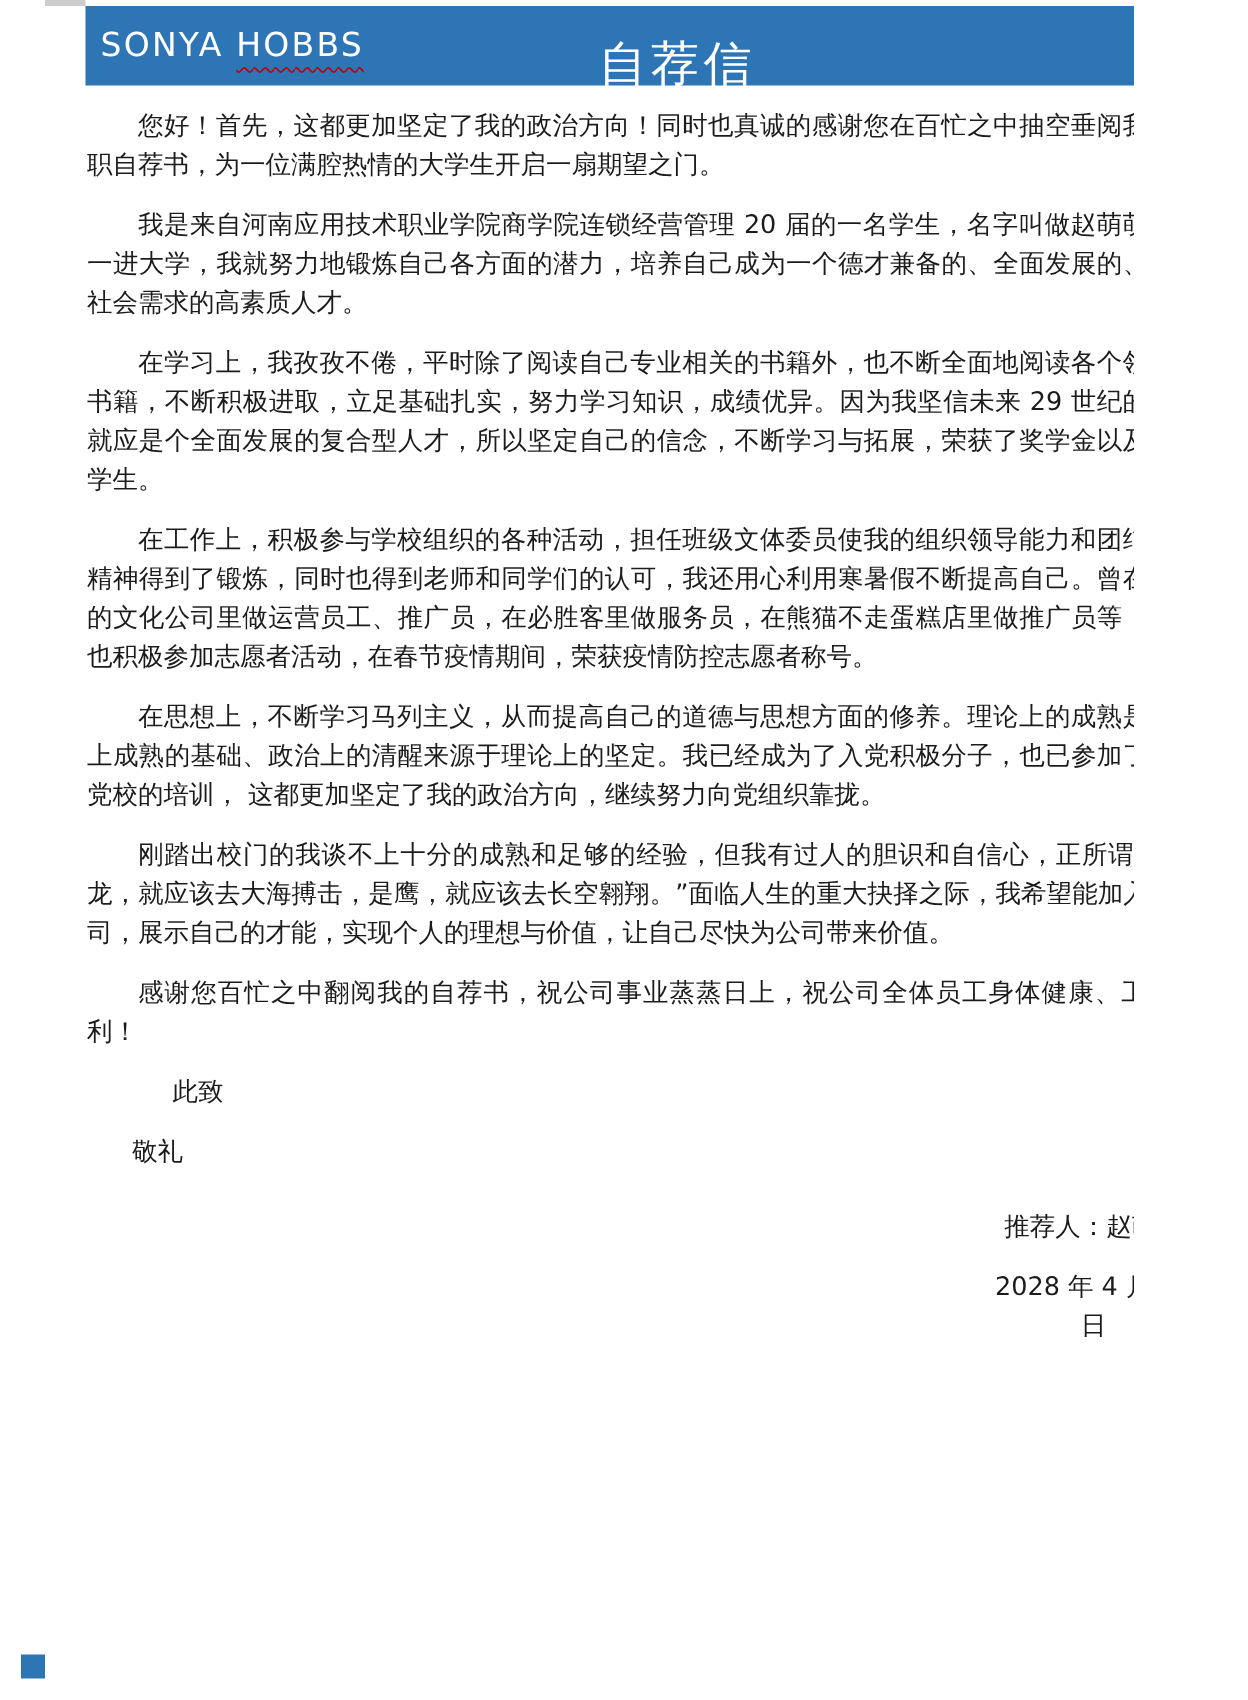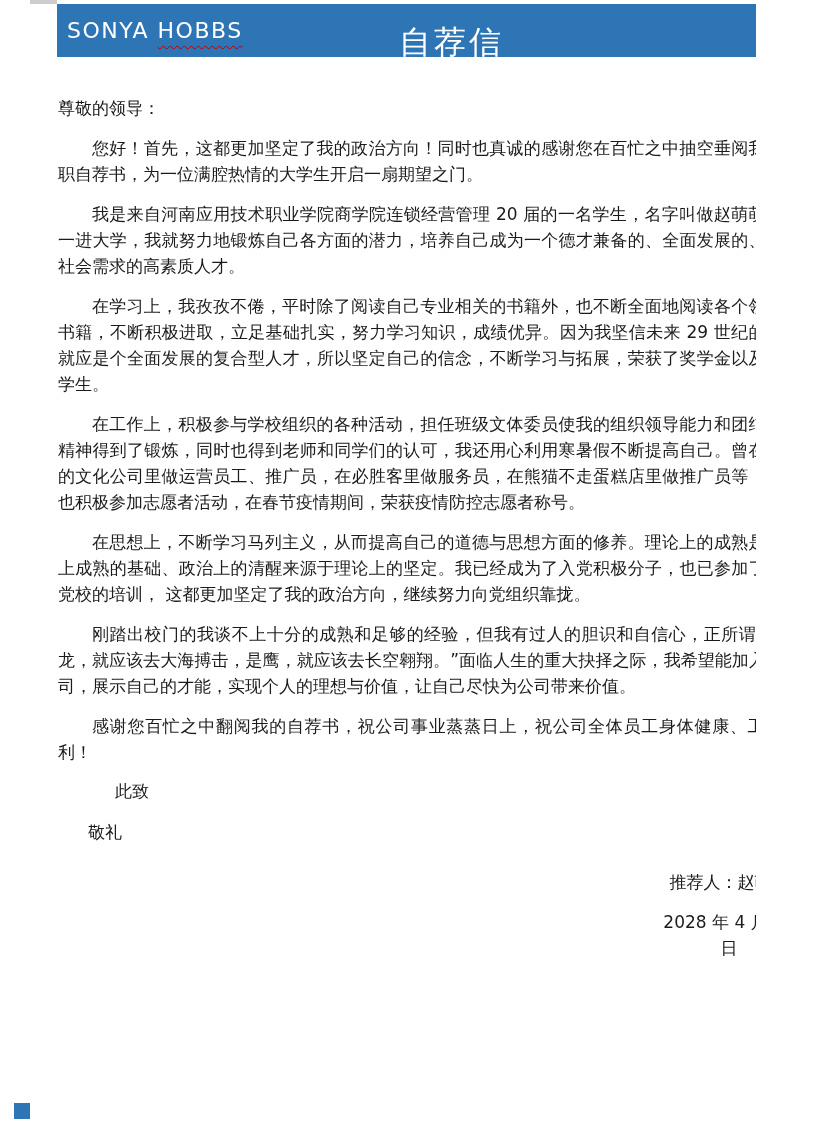--- a/index.html
+++ b/index.html
@@ -63,21 +63,20 @@
   <div class="edge-frag frag-top-right"></div>
   <div class="edge-frag frag-right-sliver"></div>
   <div class="edge-frag frag-bottom-square"></div>
 
   <div class="header-bar">
     <div class="brand"><span>SONYA</span>&nbsp;<span class="squiggle">HOBBS</span></div>
     <div class="doc-title">自荐信</div>
   </div>
 
   <div class="letter">
-    <div class="salutation">尊敬的领导：</div>
 
     <div id="para-container">
         <p class="para">您好！首先，这都更加坚定了我的政治方向！同时也真诚的感谢您在百忙之中抽空垂阅我的求职自荐书，为一位满腔热情的大学生开启一扇期望之门。</p>
         <p class="para">我是来自河南应用技术职业学院商学院连锁经营管理 20 届的一名学生，名字叫做赵萌萌。从一进大学，我就努力地锻炼自己各方面的潜力，培养自己成为一个德才兼备的、全面发展的、适应社会需求的高素质人才。</p>
         <p class="para">在学习上，我孜孜不倦，平时除了阅读自己专业相关的书籍外，也不断全面地阅读各个领域的书籍，不断积极进取，立足基础扎实，努力学习知识，成绩优异。因为我坚信未来 29 世纪的人才就应是个全面发展的复合型人才，所以坚定自己的信念，不断学习与拓展，荣获了奖学金以及三好学生。</p>
         <p class="para">在工作上，积极参与学校组织的各种活动，担任班级文体委员使我的组织领导能力和团结协作精神得到了锻炼，同时也得到老师和同学们的认可，我还用心利用寒暑假不断提高自己。曾在长葛的文化公司里做运营员工、推广员，在必胜客里做服务员，在熊猫不走蛋糕店里做推广员等，同时也积极参加志愿者活动，在春节疫情期间，荣获疫情防控志愿者称号。</p>
         <p class="para">在思想上，不断学习马列主义，从而提高自己的道德与思想方面的修养。理论上的成熟是政治上成熟的基础、政治上的清醒来源于理论上的坚定。我已经成为了入党积极分子，也已参加了业余党校的培训， 这都更加坚定了我的政治方向，继续努力向党组织靠拢。</p>
         <p class="para">刚踏出校门的我谈不上十分的成熟和足够的经验，但我有过人的胆识和自信心，正所谓：“是龙，就应该去大海搏击，是鹰，就应该去长空翱翔。”面临人生的重大抉择之际，我希望能加入贵公司，展示自己的才能，实现个人的理想与价值，让自己尽快为公司带来价值。</p>
         <p class="para">感谢您百忙之中翻阅我的自荐书，祝公司事业蒸蒸日上，祝公司全体员工身体健康、工作顺利！</p>
       </div>

